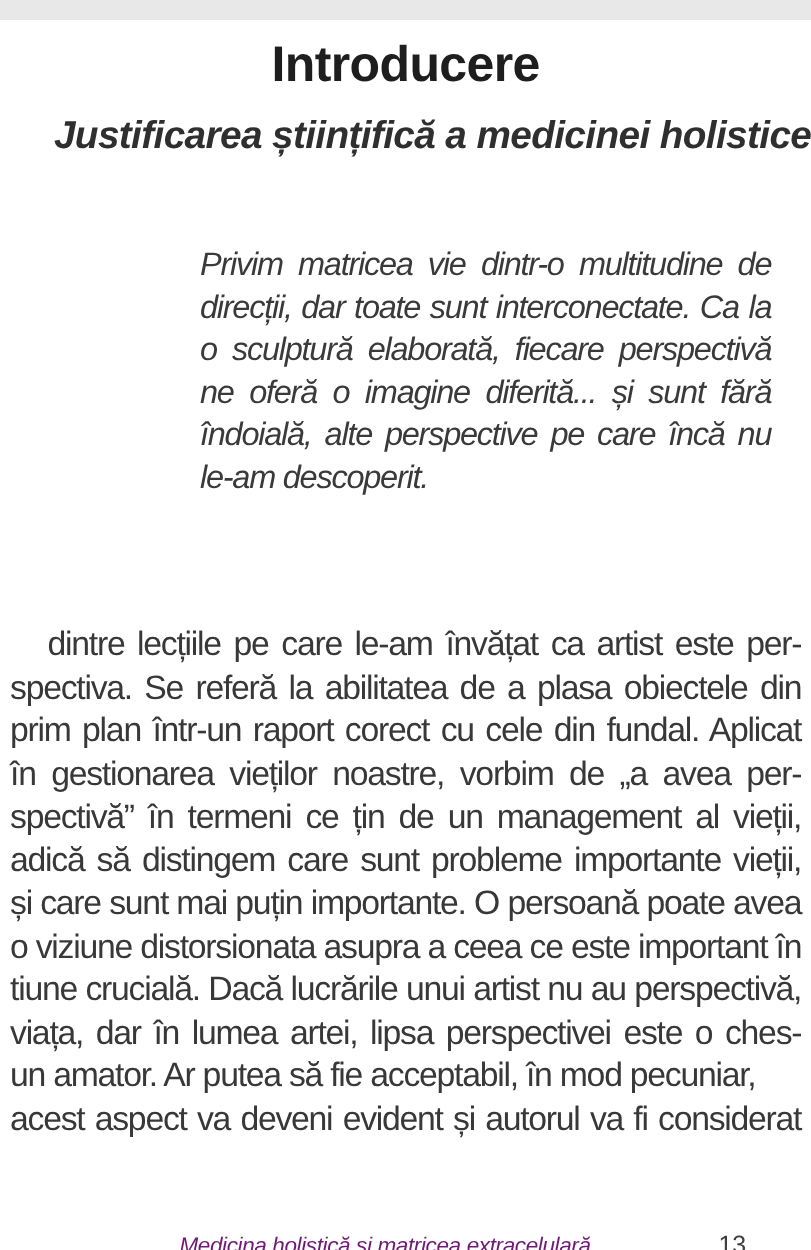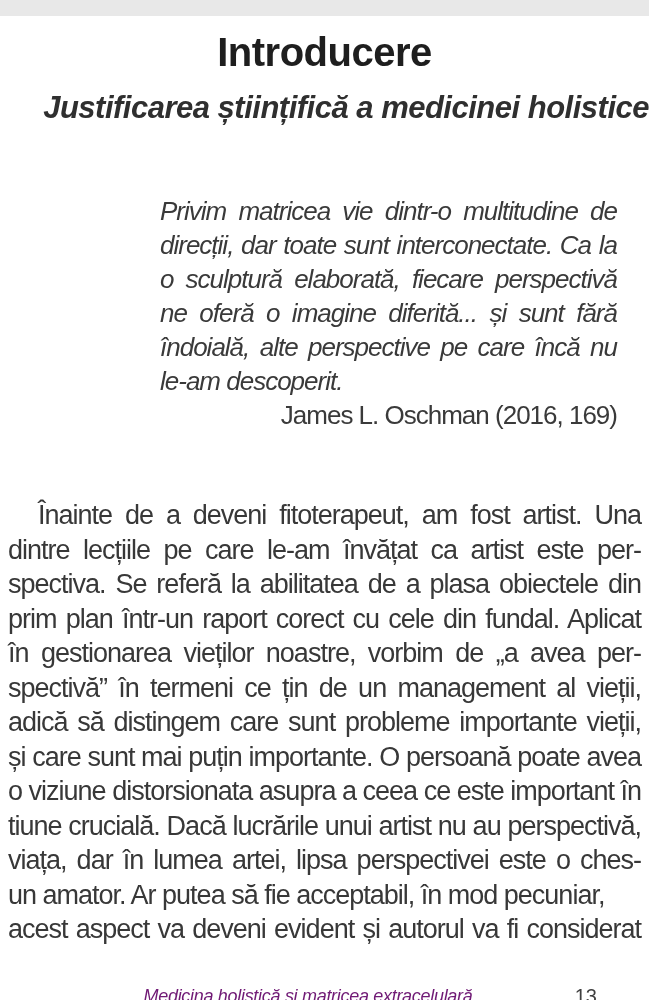--- a/index.html
+++ b/index.html
@@ -132,25 +132,23 @@
 
   <div class="quote-block">
     <div>
         <div class="tline">Privim matricea vie dintr-o multitudine de</div>
         <div class="tline">direcții, dar toate sunt interconectate. Ca la</div>
         <div class="tline">o sculptură elaborată, fiecare perspectivă</div>
         <div class="tline">ne oferă o imagine diferită... și sunt fără</div>
         <div class="tline">îndoială, alte perspective pe care încă nu</div>
         <div class="tline tline-last">le-am descoperit.</div>
       </div>
-    <div class="quote-attribution">James L. Oschman (2016, 169)</div>
   </div>
 
   <div class="body-text">
-      <div class="tline">Înainte de a deveni fitoterapeut, am fost artist. Una</div>
       <div class="tline">dintre lecțiile pe care le-am învățat ca artist este per-</div>
       <div class="tline">spectiva. Se referă la abilitatea de a plasa obiectele din</div>
       <div class="tline">prim plan într-un raport corect cu cele din fundal. Aplicat</div>
       <div class="tline">în gestionarea vieților noastre, vorbim de „a avea per-</div>
       <div class="tline">spectivă” în termeni ce țin de un management al vieții,</div>
       <div class="tline">adică să distingem care sunt probleme importante vieții,</div>
       <div class="tline">și care sunt mai puțin importante. O persoană poate avea</div>
       <div class="tline">o viziune distorsionata asupra a ceea ce este important în</div>
       <div class="tline">tiune crucială. Dacă lucrările unui artist nu au perspectivă,</div>
       <div class="tline">viața, dar în lumea artei, lipsa perspectivei este o ches-</div>

